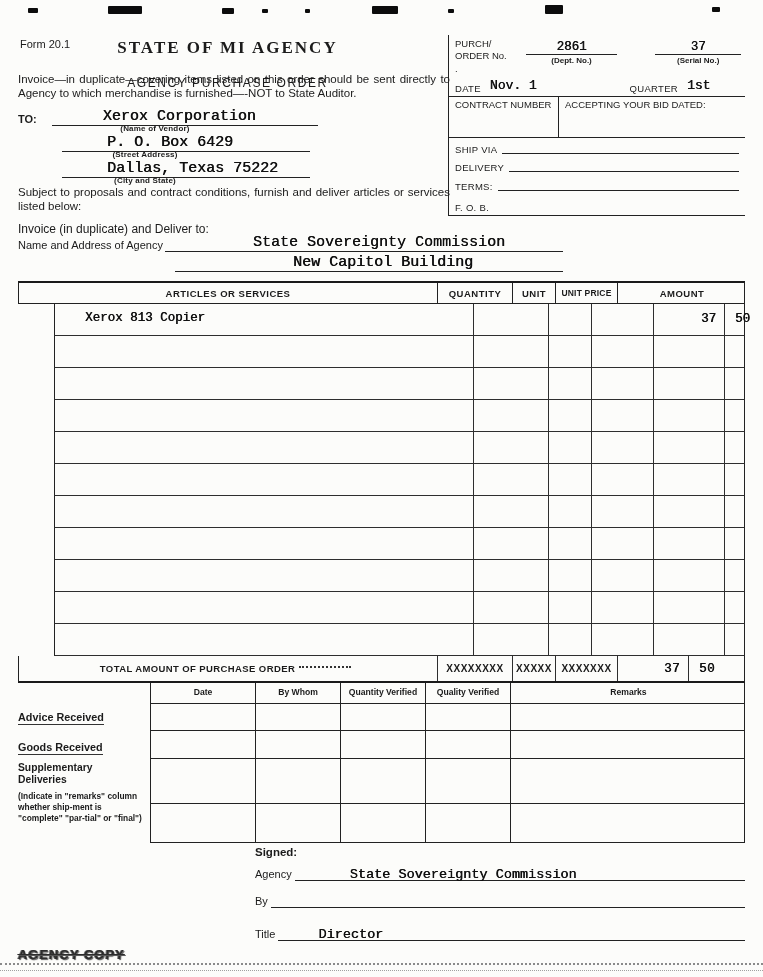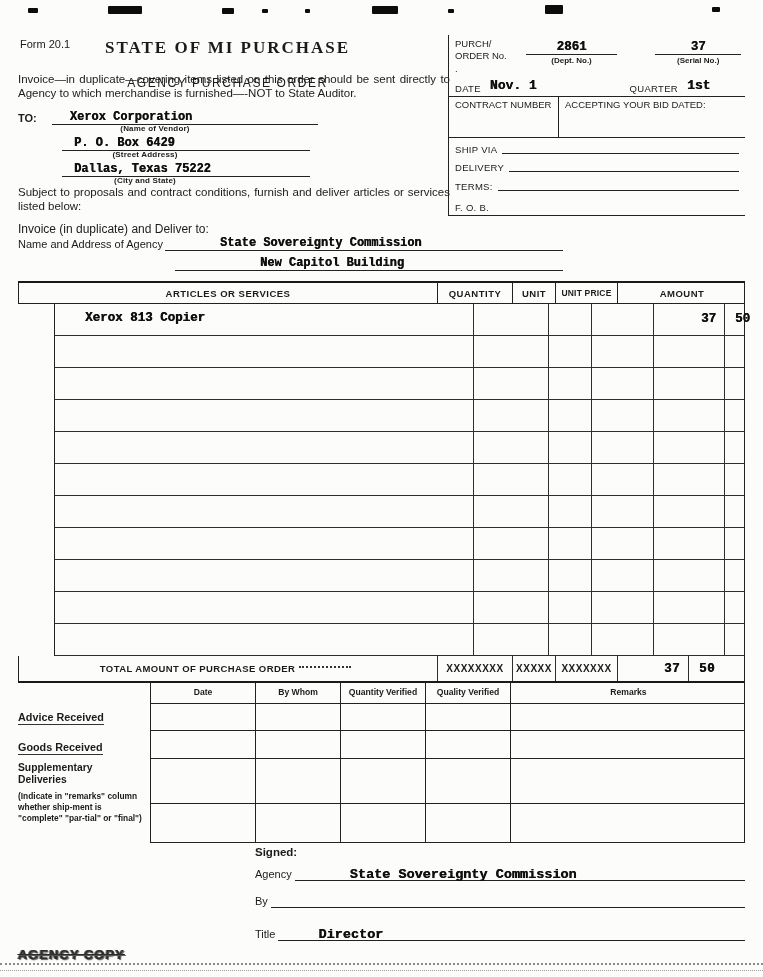--- a/index.html
+++ b/index.html
@@ -4,21 +4,21 @@
 <style>
   * { margin:0; padding:0; box-sizing:border-box; }
   html,body { background:#9a9a9a; }
   .page {
     position:relative; width:763px; height:977px; margin:0 auto;
     background:#fcfcfa; color:#1b1b1b; overflow:hidden;
     font-family:"Liberation Sans", sans-serif;
   }
   .typed {
     font-family:"Liberation Mono","DejaVu Sans Mono",monospace;
-    font-weight:bold; color:#101010; text-shadow:0.4px 0 currentColor;
+    font-weight:normal; color:#101010; text-shadow:0.4px 0 currentColor;
     white-space:nowrap;
   }
   .abs { position:absolute; }
   .scan-mark { position:absolute; background:#0c0c0c; border-radius:1px; }
 
   .form-number { left:20px; top:38px; font-size:11px; }
   .title-block { left:100px; top:38px; width:255px; text-align:center; }
   .title-main { font-family:"Liberation Serif", serif; font-weight:bold; font-size:17px; letter-spacing:2px; }
   .title-sub { font-size:12px; font-weight:normal; letter-spacing:1.6px; margin-top:18px; }
 
@@ -29,21 +29,21 @@
   .to-row { left:18px; top:106px; width:300px; display:flex; align-items:flex-end;gap:9px; }
   .to-label { font-size:11px; font-weight:bold; padding-bottom:1px; }
   .fill-line { flex:1; border-bottom:1.6px solid #222; margin-left:6px; padding-left:18px; }
   .caption { position:absolute; font-size:8px; font-weight:bold; text-align:center; letter-spacing:0.2px; }
   .cap1 { left:70px; top:124px; width:170px; }
   .cap2 { left:60px; top:150px; width:170px; }
   .cap3 { left:60px; top:176px; width:170px; }
   .vendor-line { position:absolute; left:62px; width:248px; border-bottom:1.6px solid #222; padding-left:12px; }
   .vl2 { top:132px; }
   .vl3 { top:158px; }
-  .typed-13 { font-size:12px; }
+  .typed-13 { font-size:15px;margin-left:33px; }
   .typed-12 { font-size:12.5px; }
 
   
   .order-box {
     position:absolute; left:448px; top:35px; width:297px; height:181px;
     border-left:1.6px solid #222; border-bottom:1.6px solid #222;
     display:flex; flex-direction:column; font-size:9.5px;
   }
   .ob-row { display:flex; align-items:flex-end; padding:0 4px 0 6px; }
   .ob-label { letter-spacing:0.3px; padding-bottom:2px; white-space:nowrap; }
@@ -166,21 +166,21 @@
   <div class="scan-mark" style="left:222px;top:8px;width:12px;height:6px;"></div>
   <div class="scan-mark" style="left:262px;top:9px;width:6px;height:4px;"></div>
   <div class="scan-mark" style="left:305px;top:9px;width:5px;height:4px;"></div>
   <div class="scan-mark" style="left:372px;top:6px;width:26px;height:8px;"></div>
   <div class="scan-mark" style="left:448px;top:9px;width:6px;height:4px;"></div>
   <div class="scan-mark" style="left:545px;top:5px;width:18px;height:9px;"></div>
   <div class="scan-mark" style="left:712px;top:7px;width:8px;height:5px;"></div>
 
   <div class="abs form-number">Form 20.1</div>
   <div class="abs title-block">
-    <div class="title-main">STATE OF MI PURCHASE</div>
+    <div class="title-main">STATE OF MI AGENCY</div>
     <div class="title-sub">AGENCY PURCHASE ORDER</div>
   </div>
 
   <div class="abs note invoice-note">Invoice—in duplicate—covering items listed on this order should be sent directly to Agency to which merchandise is furnished—-NOT to State Auditor.</div>
 
   <div class="abs to-row">
     <span class="to-label">TO:</span>
     <span class="fill-line"><span class="typed typed-13">Xerox Corporation</span></span>
   </div>
   <div class="caption cap1">(Name of Vendor)</div>

